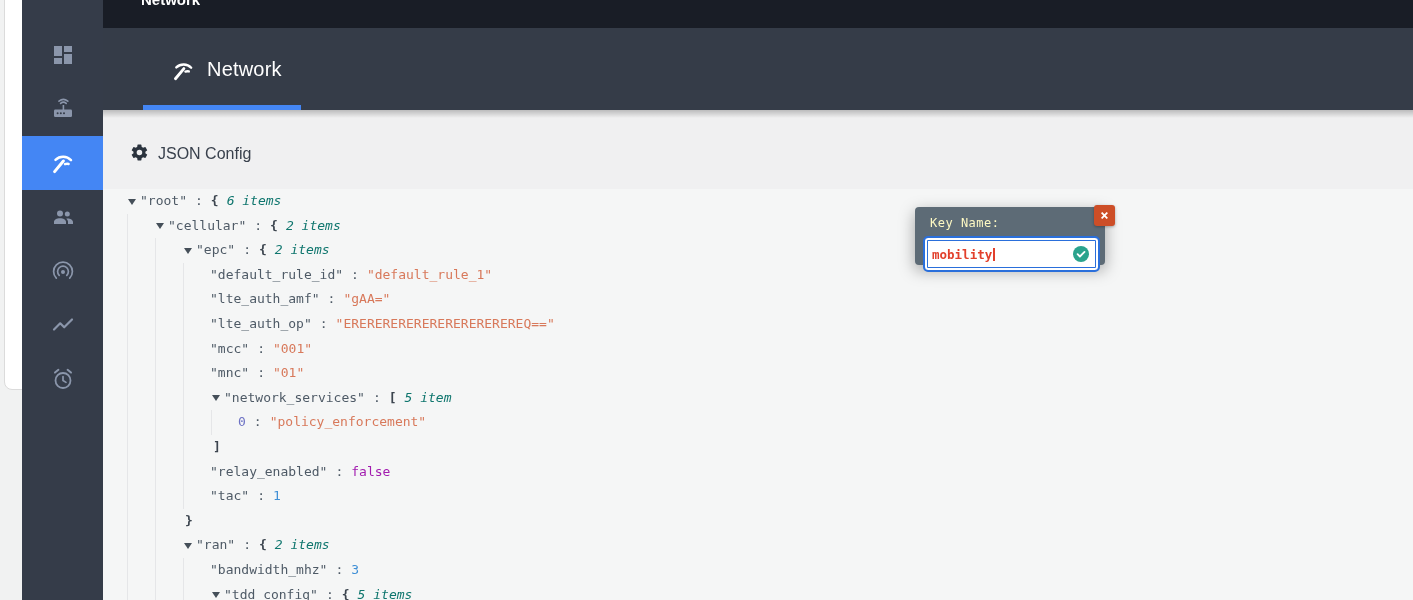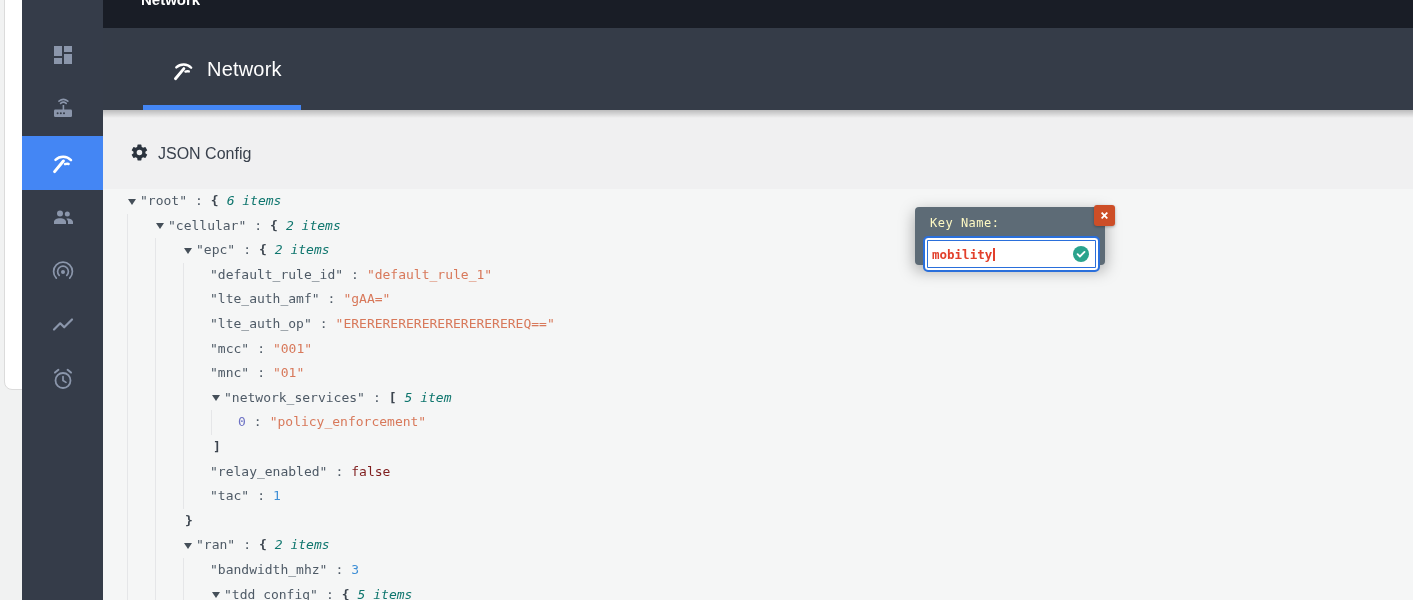--- a/index.html
+++ b/index.html
@@ -44,21 +44,21 @@
   .row.closer{padding-left:16px;}
   .grp{margin-left:14px;padding-left:13px;border-left:1px solid #e5e6e8;}
   .grp.g0{margin-left:-13px;}
   .tri{display:inline-block;width:12px;margin-left:-12px;cursor:pointer;}
   .tri::before{content:"";display:inline-block;vertical-align:middle;width:0;height:0;
     border-left:4.5px solid transparent;border-right:4.5px solid transparent;border-top:6px solid #454f59;}
   .sep{margin:0 8px;color:#4e5a66;}
   .b{font-weight:700;color:#3c454f;}
   .items{margin-left:8px;font-style:italic;color:#0f766e;}
   .v-str{color:#d8795b;cursor:pointer;}
-  .v-bool{color:#7f1d1d;cursor:pointer;}
+  .v-bool{color:#a21caf;cursor:pointer;}
   .v-int{color:#3f8fd6;cursor:pointer;}
   .k{color:#4e5a66;}
   .k.idx{color:#6c71c4;}
 
   
   .popup{position:absolute;left:915px;top:207px;width:190px;height:58px;background:#5d6b76;
     border-radius:4px;z-index:10;box-shadow:0 5px 16px rgba(0,0,0,.35);}
   .popup .plabel{position:absolute;left:15px;top:9px;color:#fef9c3;font-size:12px;letter-spacing:.5px;}
   .popup .close-btn{position:absolute;right:-10px;top:-2px;width:21px;height:21px;background:#cd4e27;
     border-radius:3px;color:#ffffff;font-size:14px;font-weight:700;line-height:21px;text-align:center;

